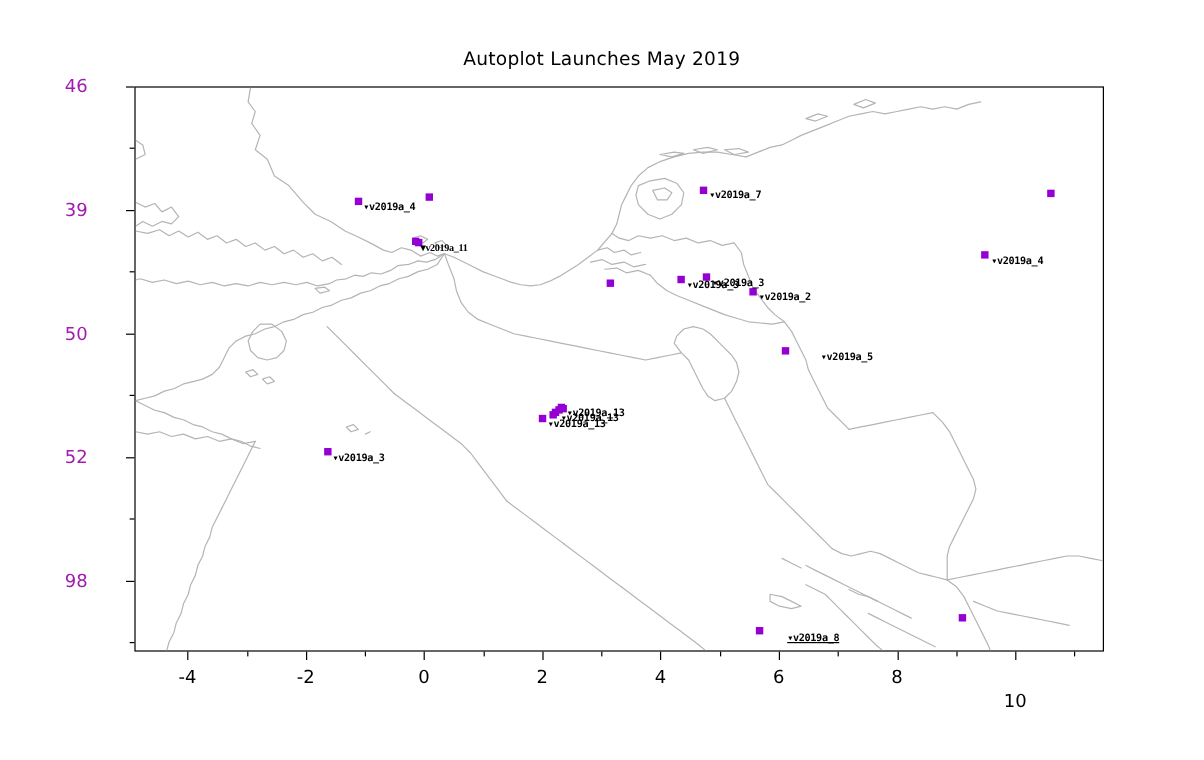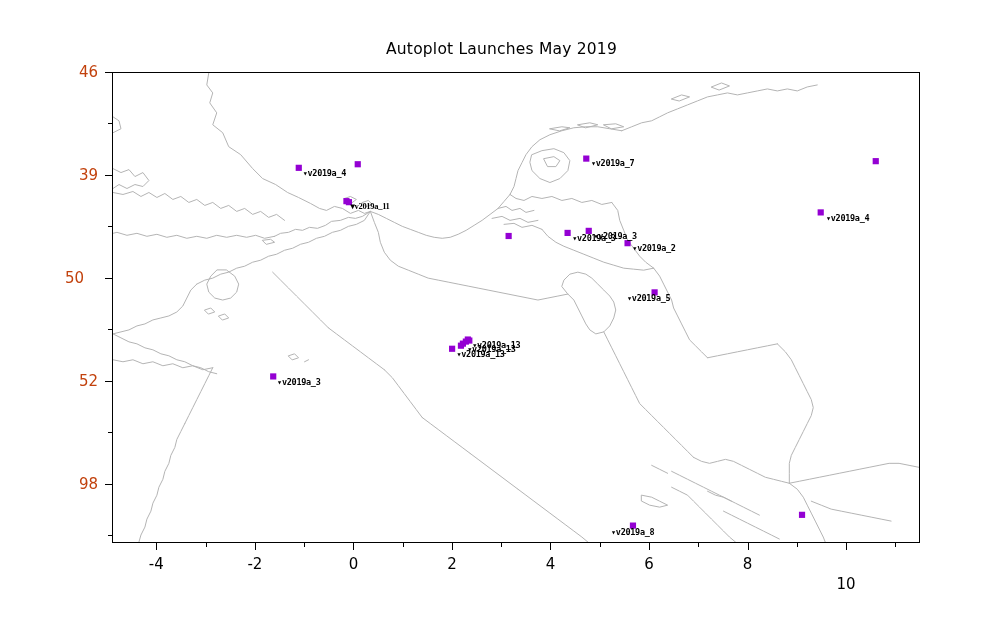--- a/index.html
+++ b/index.html
@@ -51,23 +51,23 @@
   #map-svg, #points-svg {
     position: absolute;
     left: 0; top: 0;
     width: 100%;
     height: 100%;
     display: block;
   }
 
   .tick-label-y {
     position: absolute;
-    text-align: right;
+    text-align: left;
     font-size: 15px;
-    color: #c2410c;
+    color: #a21caf;
     white-space: nowrap;
   }
   .tick-label-x {
     position: absolute;
     text-align: center;
     font-size: 15px;
     color: #000000;
     white-space: nowrap;
   }
 
@@ -270,35 +270,35 @@
 
     <div id="labels-layer">
         <div class="pt-label" style="left: 189.734px; top: 99.7295px;">▾v2019a_4</div>
         <div class="pt-label" style="left: 237.524px; top: 133.189px; font-family: Liberation Serif, serif;">▾v2019a_11</div>
         <div class="pt-label" style="left: 164.115px; top: 309.234px;">▾v2019a_3</div>
         <div class="pt-label" style="left: 477.954px; top: 90.4639px; text-align: center;">▾v2019a_7</div>
         <div class="pt-label" style="left: 712.963px; top: 144.513px;">▾v2019a_4</div>
         <div class="pt-label" style="left: 459.232px; top: 165.103px;">▾v2019a_3</div>
         <div class="pt-label" style="left: 480.417px; top: 163.044px;">▾v2019a_3</div>
         <div class="pt-label" style="left: 519.339px; top: 175.398px;">▾v2019a_2</div>
-        <div class="pt-label" style="left: 514px; top: 224.815px;">▾v2019a_5</div>
+        <div class="pt-label" style="left: 571px; top: 224.815px;">▾v2019a_5</div>
         <div class="pt-label" style="left: 343.451px; top: 281.438px;">▾v2019a_13</div>
         <div class="pt-label" style="left: 354.29px; top: 276.29px;">▾v2019a_13</div>
         <div class="pt-label" style="left: 359.217px; top: 272.172px;">▾v2019a_13</div>
-        <div class="pt-label" style="left: 498px; top: 459.028px;">▾v2019a_8</div>
+        <div class="pt-label" style="left: 543px; top: 459.028px; text-decoration: underline;">▾v2019a_8</div>
       </div>
   </div>
 
   <div id="ticks-layer">
       <div class="tick-major-y" style="left: 105px; top: 483.803px;"></div>
       <div class="tick-label-y" style="left: 54px; top: 474.803px; width: 44px;">98</div>
       <div class="tick-major-y" style="left: 105px; top: 380.852px;"></div>
       <div class="tick-label-y" style="left: 54px; top: 371.852px; width: 44px;">52</div>
       <div class="tick-major-y" style="left: 105px; top: 277.902px;"></div>
-      <div class="tick-label-y" style="left: 40px; top: 268.902px; width: 44px;">50</div>
+      <div class="tick-label-y" style="left: 54px; top: 268.902px; width: 44px;">50</div>
       <div class="tick-major-y" style="left: 105px; top: 174.951px;"></div>
       <div class="tick-label-y" style="left: 54px; top: 165.951px; width: 44px;">39</div>
       <div class="tick-major-y" style="left: 105px; top: 72px;"></div>
       <div class="tick-label-y" style="left: 54px; top: 63px; width: 44px;">46</div>
       <div class="tick-minor-y" style="left: 108px; top: 535.279px;"></div>
       <div class="tick-minor-y" style="left: 108px; top: 432.328px;"></div>
       <div class="tick-minor-y" style="left: 108px; top: 329.377px;"></div>
       <div class="tick-minor-y" style="left: 108px; top: 226.426px;"></div>
       <div class="tick-minor-y" style="left: 108px; top: 123.475px;"></div>
       <div class="tick-major-x" style="left: 156.341px; top: 543px;"></div>

